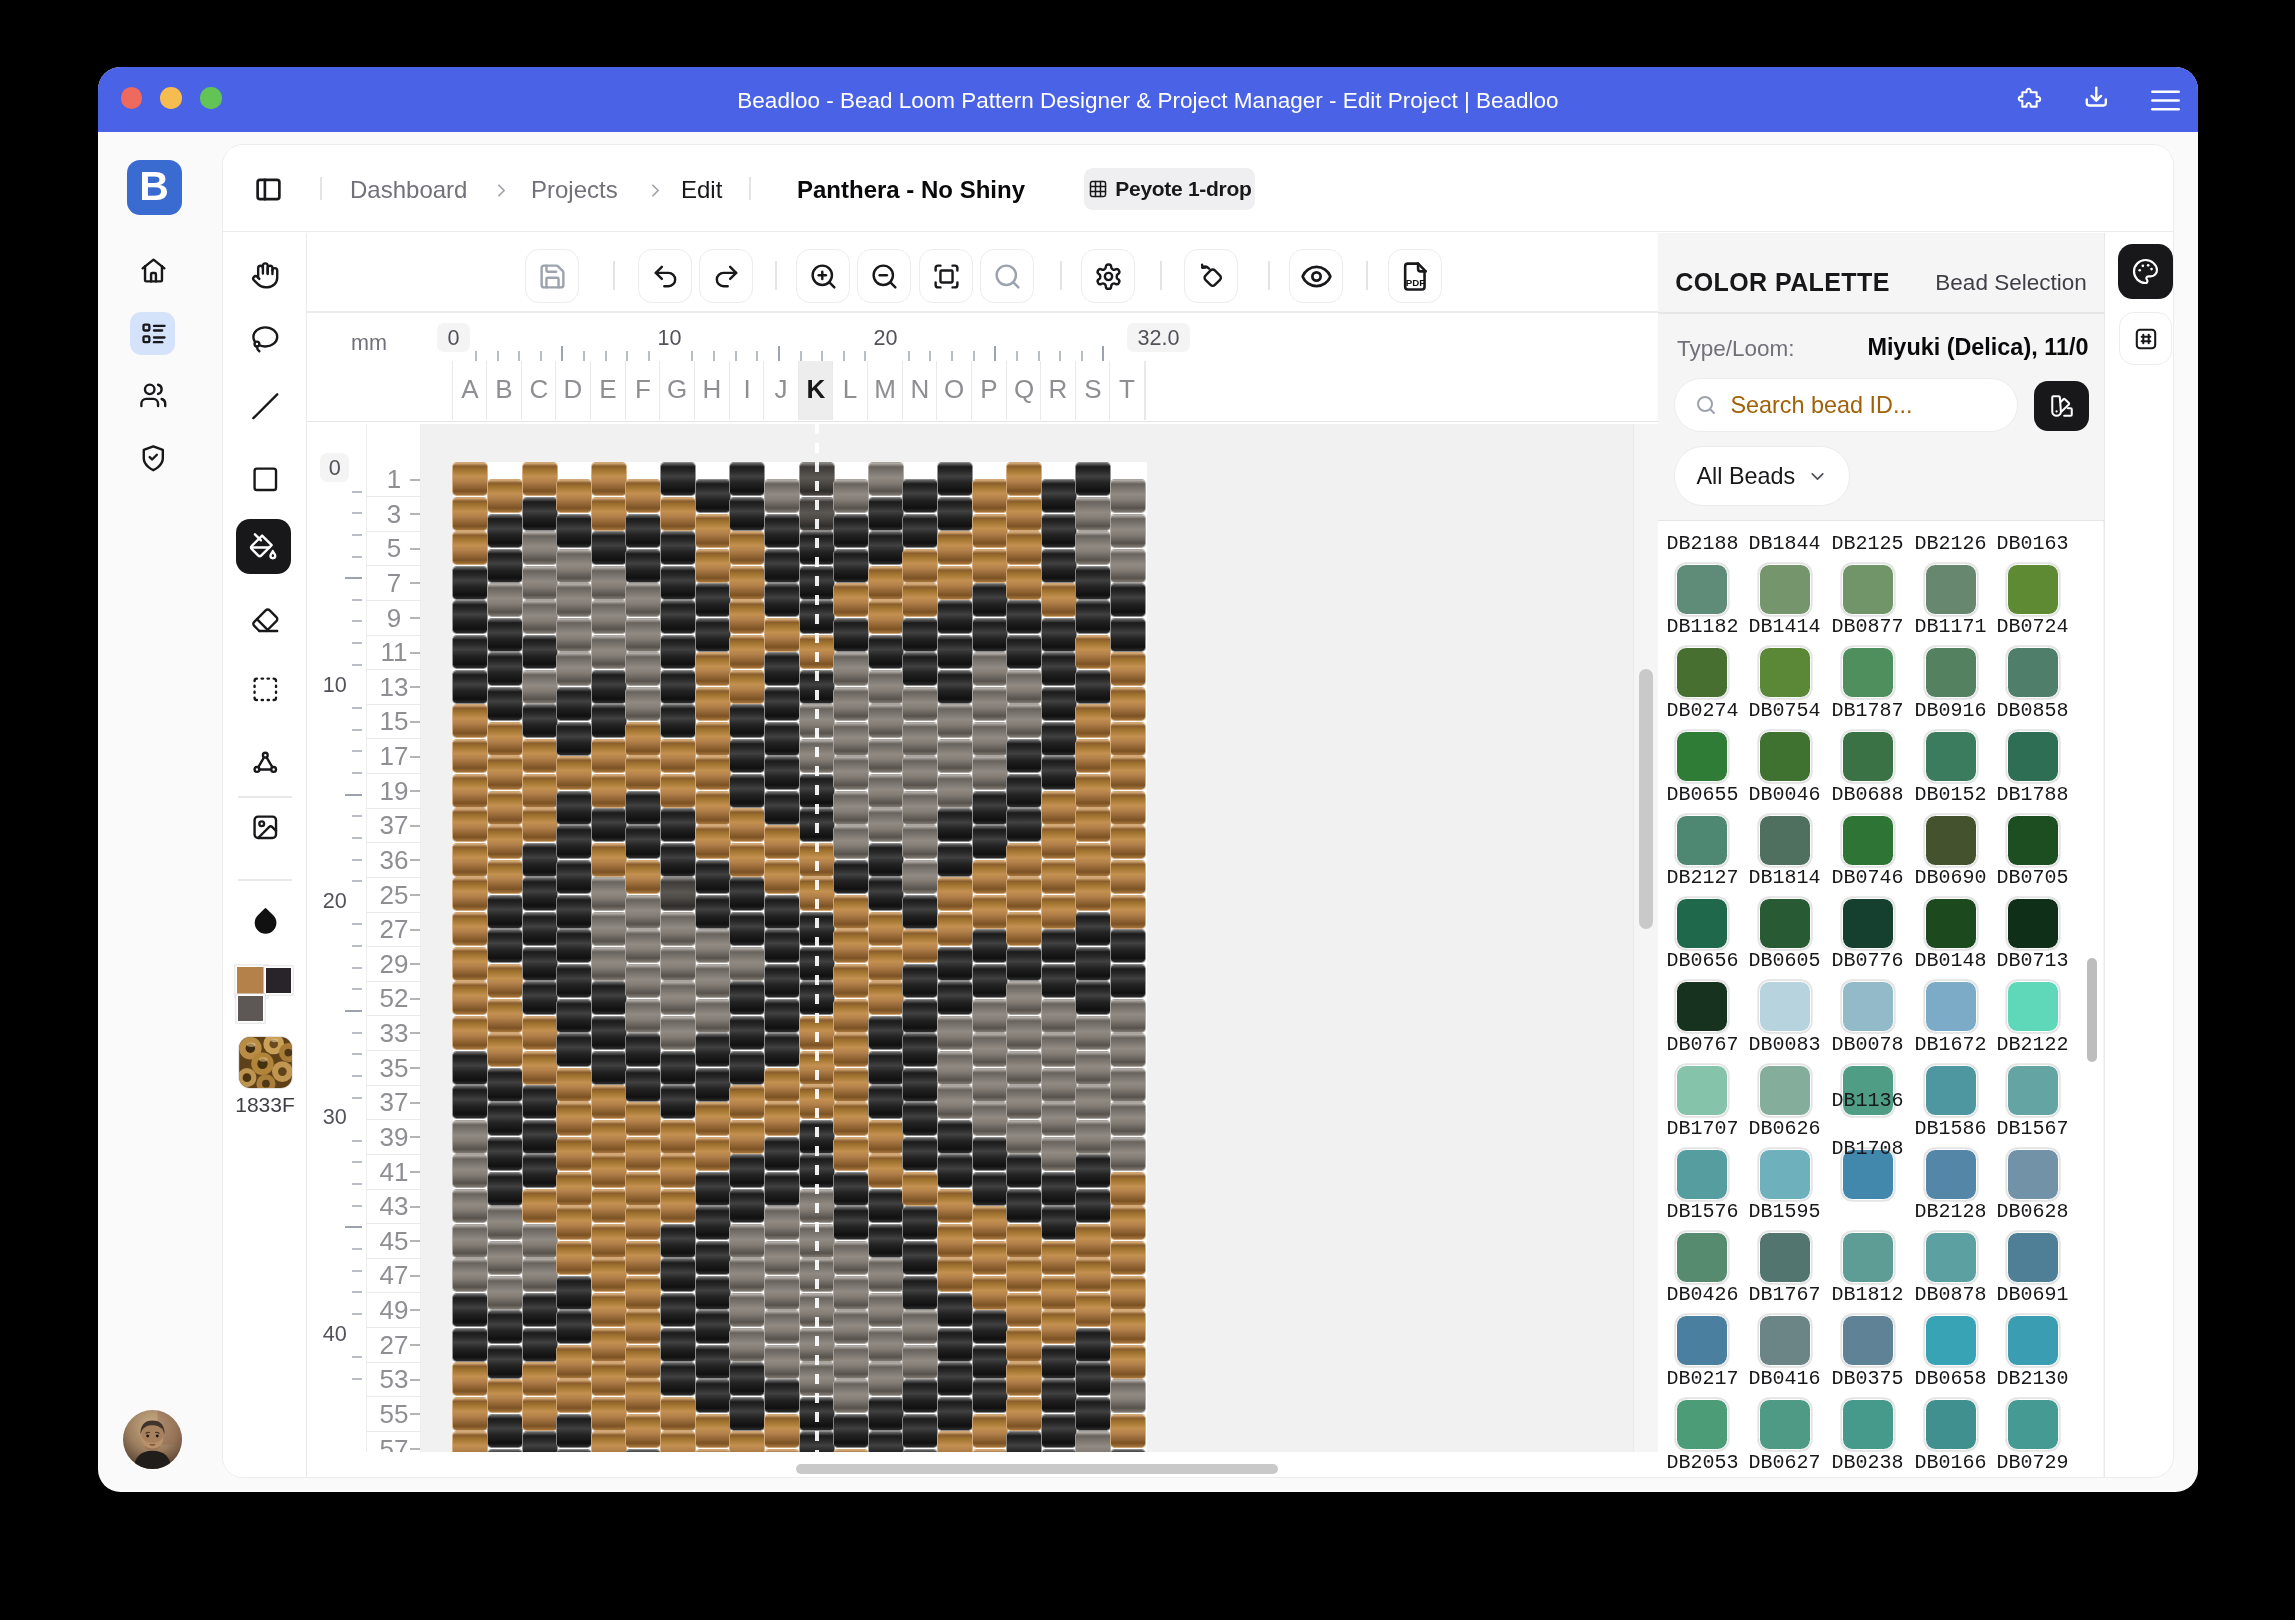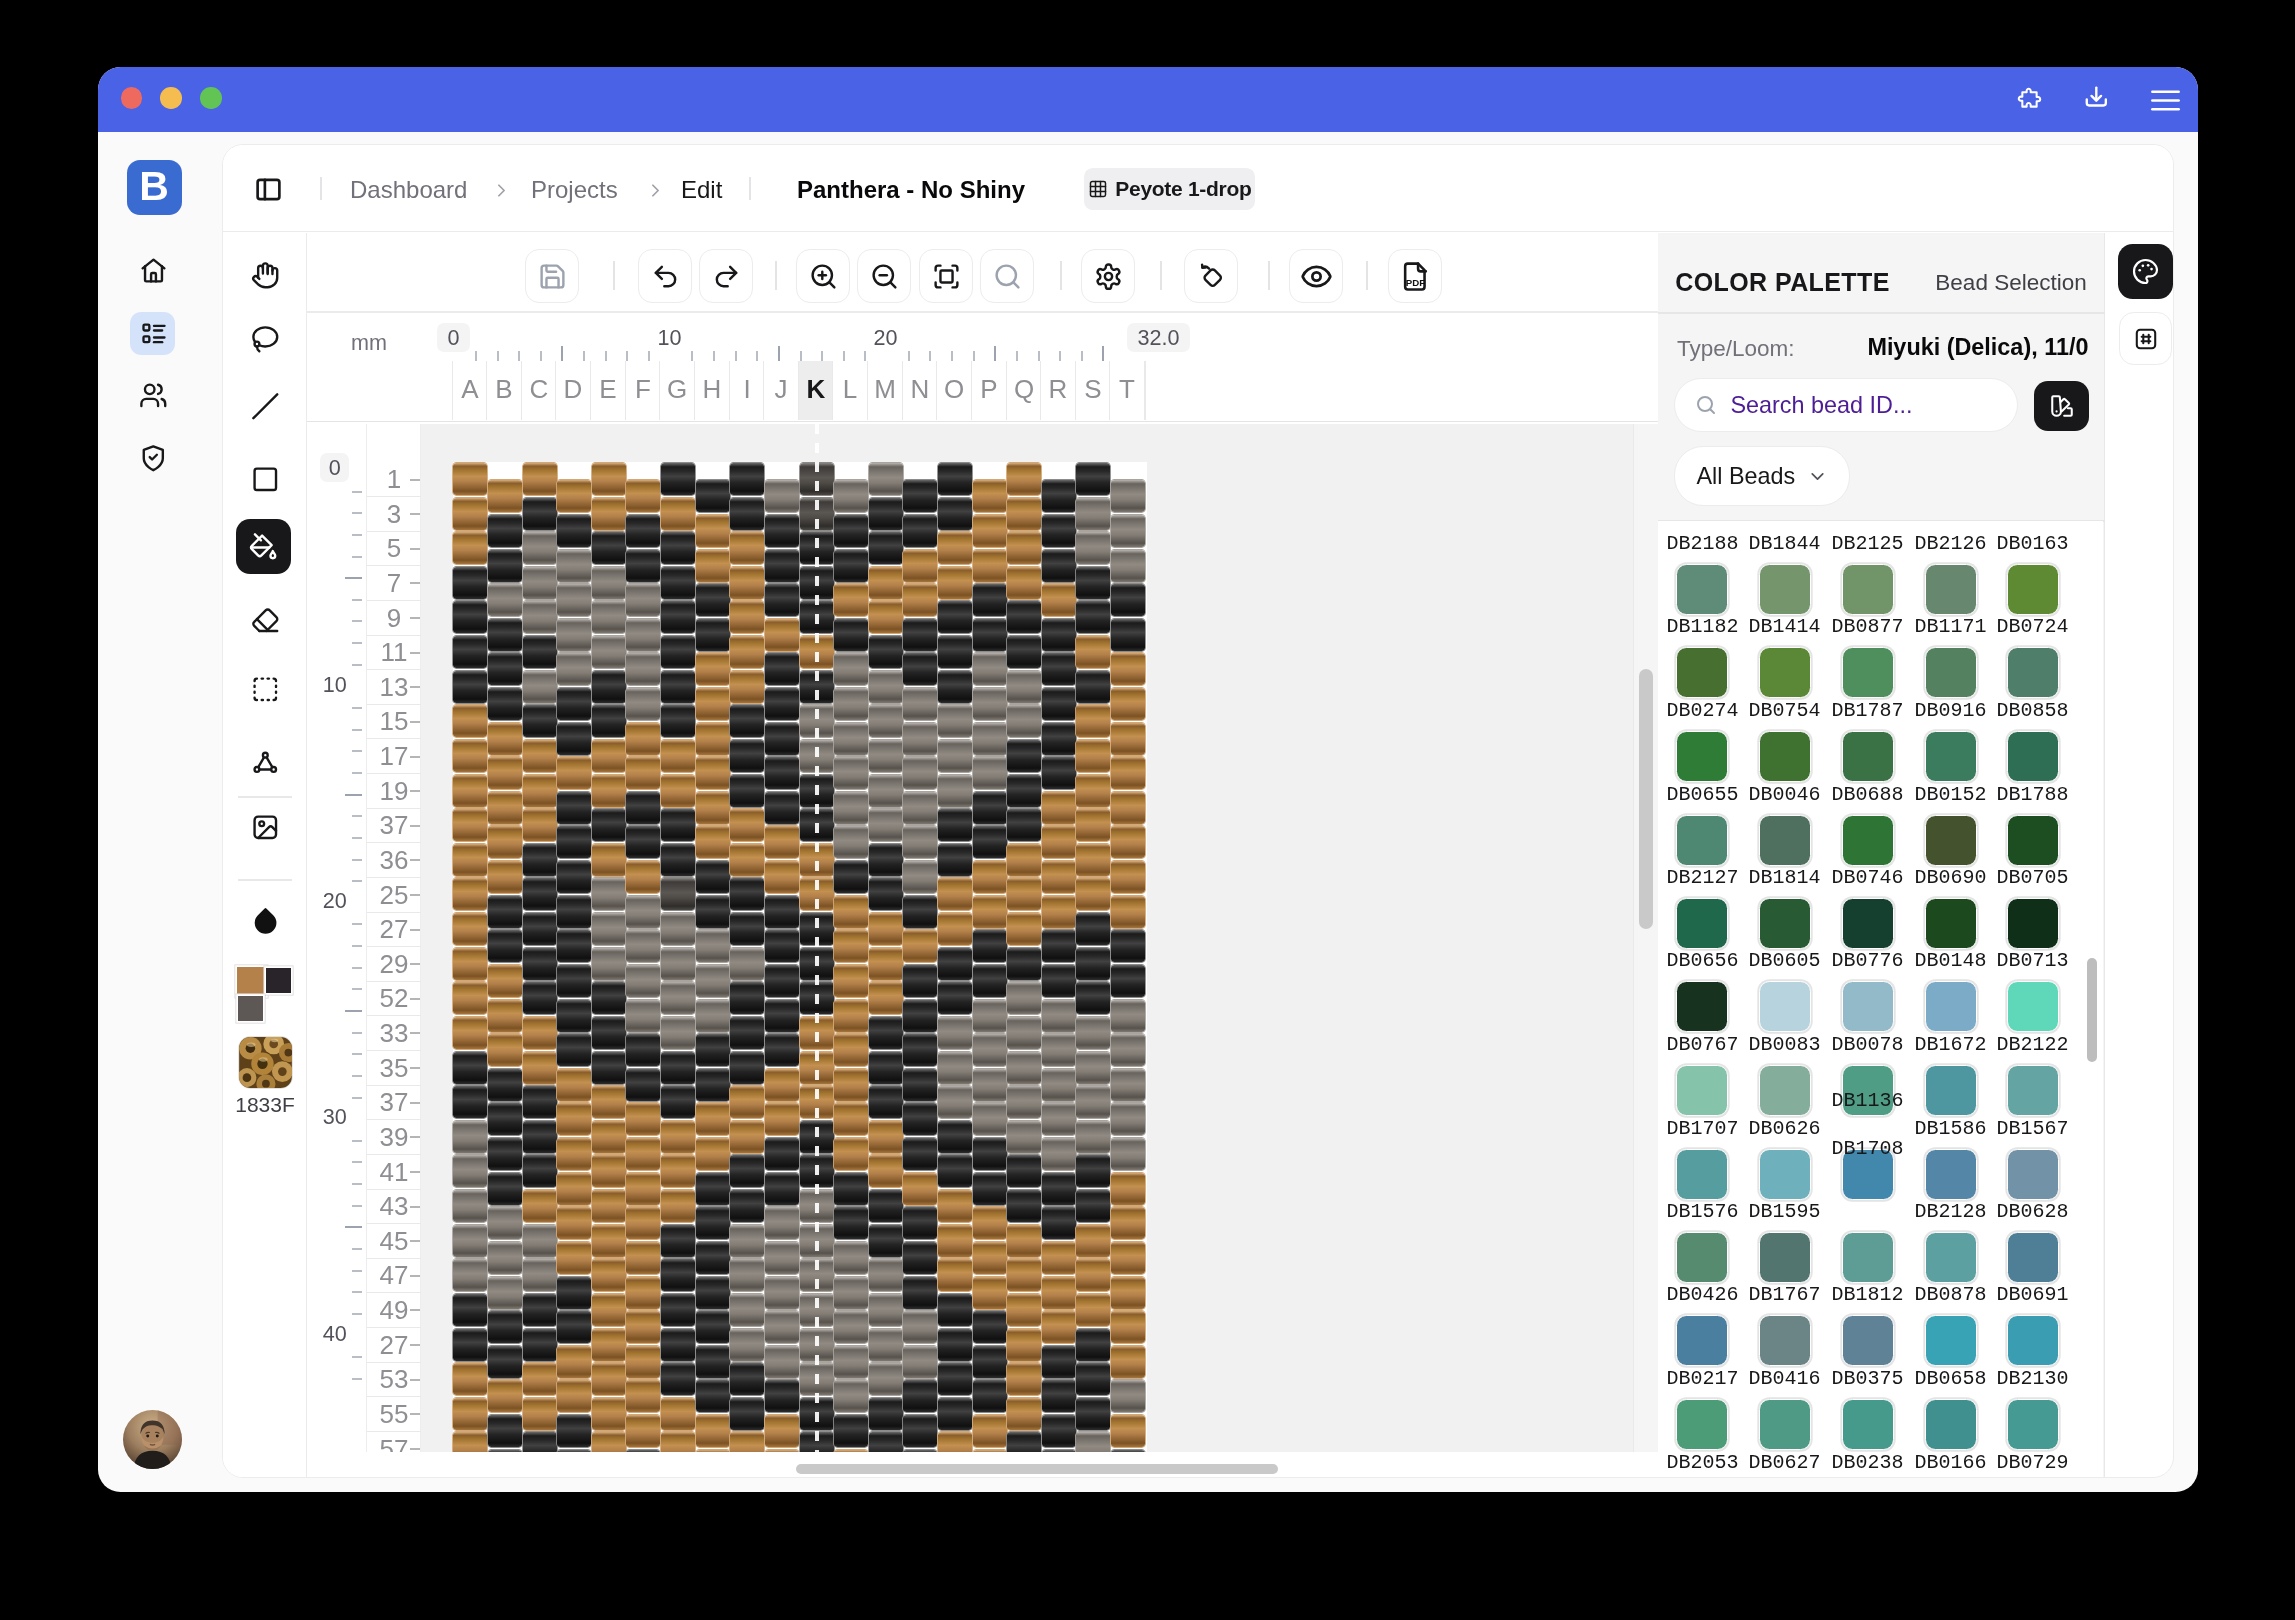--- a/index.html
+++ b/index.html
@@ -51,20 +51,21 @@
 #darkbtn{position:absolute;left:376px;top:148px;width:55px;height:50px;background:#18181b;border-radius:14px;display:flex;align-items:center;justify-content:center}
 #chip{position:absolute;top:22.5px;height:42px;width:171px;background:#efeff1;border-radius:8.7px;display:flex;align-items:center;justify-content:center;font-size:21px;font-weight:600;color:#18181b;letter-spacing:-0.3px;white-space:nowrap}
 #allbeads{position:absolute;left:16.4px;top:213px;width:176px;height:60px;background:#fff;border-radius:29px;border:0.9px solid #ececec;display:flex;align-items:center;justify-content:center;gap:12px;font-size:23.4px;color:#18181b}
 </style></head>
 <body>
 <div id="win">
  <div id="tbar"></div>
  <div class="tl" style="left:22.5px;background:#ee6a5f"></div>
  <div class="tl" style="left:62px;background:#f5bd4f"></div>
  <div class="tl" style="left:102px;background:#61c454"></div>
+ <div id="ttl">Beadloo - Bead Loom Pattern Designer &amp; Project Manager - Edit Project | Beadloo</div>
  <div class="tbi" style="left:1916px"><svg width="28.6" height="28.6" viewBox="0 0 24 24" fill="none" stroke="#fff" stroke-width="1.7" stroke-linecap="round" stroke-linejoin="round">
         <path d="M14 7V5.7a1.7 1.7 0 1 0-3.4 0V7H7v3.6H5.7a1.7 1.7 0 1 0 0 3.4H7V19h3.6v-1.3a1.7 1.7 0 1 1 3.4 0V19H19v-4.6h1.3a1.7 1.7 0 1 0 0-3.4H19V7Z"></path>
       </svg></div>
  <div class="tbi" style="left:1984px"><svg width="28.6" height="28.6" viewBox="0 0 24 24" fill="none" stroke="#fff" stroke-width="2" stroke-linecap="round" stroke-linejoin="round">
         <path d="M12 3v10"></path>
         <path d="m8 10 4 4 4-4"></path>
         <path d="M4 13v3a2 2 0 0 0 2 2h12a2 2 0 0 0 2-2v-3"></path>
       </svg></div>
  <div class="tbi" style="left:2050px;top:16.4px"><svg width="35" height="35" viewBox="0 0 24 24" fill="none" stroke="#fff" stroke-width="1.8" stroke-linecap="round" stroke-linejoin="round">
         <path d="M3 6h18"></path>
@@ -1092,21 +1093,21 @@
    <div style="position:absolute;left:17.3px;top:35px;font-size:25px;font-weight:bold;letter-spacing:0.4px;color:#18181b">COLOR PALETTE</div>
    <div style="position:absolute;right:17.3px;top:37px;font-size:22.5px;color:#3f3f46">Bead Selection</div>
    <div style="position:absolute;left:0;top:79px;width:447px;height:1.7px;background:#e6e6e6"></div>
    <div style="position:absolute;left:19px;top:103px;font-size:22.5px;color:#71717a">Type/Loom:</div>
    <div style="position:absolute;right:15.6px;top:101px;font-size:23.4px;font-weight:bold;color:#09090b">Miyuki (Delica), 11/0</div>
    <div id="searchbox">
           <svg width="24" height="24" viewBox="0 0 24 24" fill="none" stroke="#9ca3af" stroke-width="2" stroke-linecap="round" stroke-linejoin="round">
             <circle cx="11" cy="11" r="7"></circle>
             <path d="m20 20-3.5-3.5"></path>
           </svg>
-          <span style="margin-left:12px;font-size:23.4px;color:#4c1d95">Search bead ID...</span>
+          <span style="margin-left:12px;font-size:23.4px;color:#a16207">Search bead ID...</span>
         </div>
    <div id="darkbtn">
           <svg width="26" height="26" viewBox="0 0 24 24" fill="none" stroke="#fff" stroke-width="1.9" stroke-linecap="round" stroke-linejoin="round">
             <path d="M11 17a4 4 0 0 1-8 0V4a1 1 0 0 1 1-1h5a1 1 0 0 1 1 1Z"></path>
             <path d="m11 8 2.3-2.3a1 1 0 0 1 1.4 0l3.6 3.6a1 1 0 0 1 0 1.4L11.6 17"></path>
             <path d="M14 21h6a1 1 0 0 0 1-1v-5a1 1 0 0 0-1-1h-2.6"></path>
             <circle cx="7" cy="17" r="1" fill="#fff" stroke="none"></circle>
           </svg>
         </div>
    <div id="allbeads">All Beads <svg width="21" height="21" viewBox="0 0 24 24" fill="none" stroke="#52525b" stroke-width="2" stroke-linecap="round" stroke-linejoin="round">

